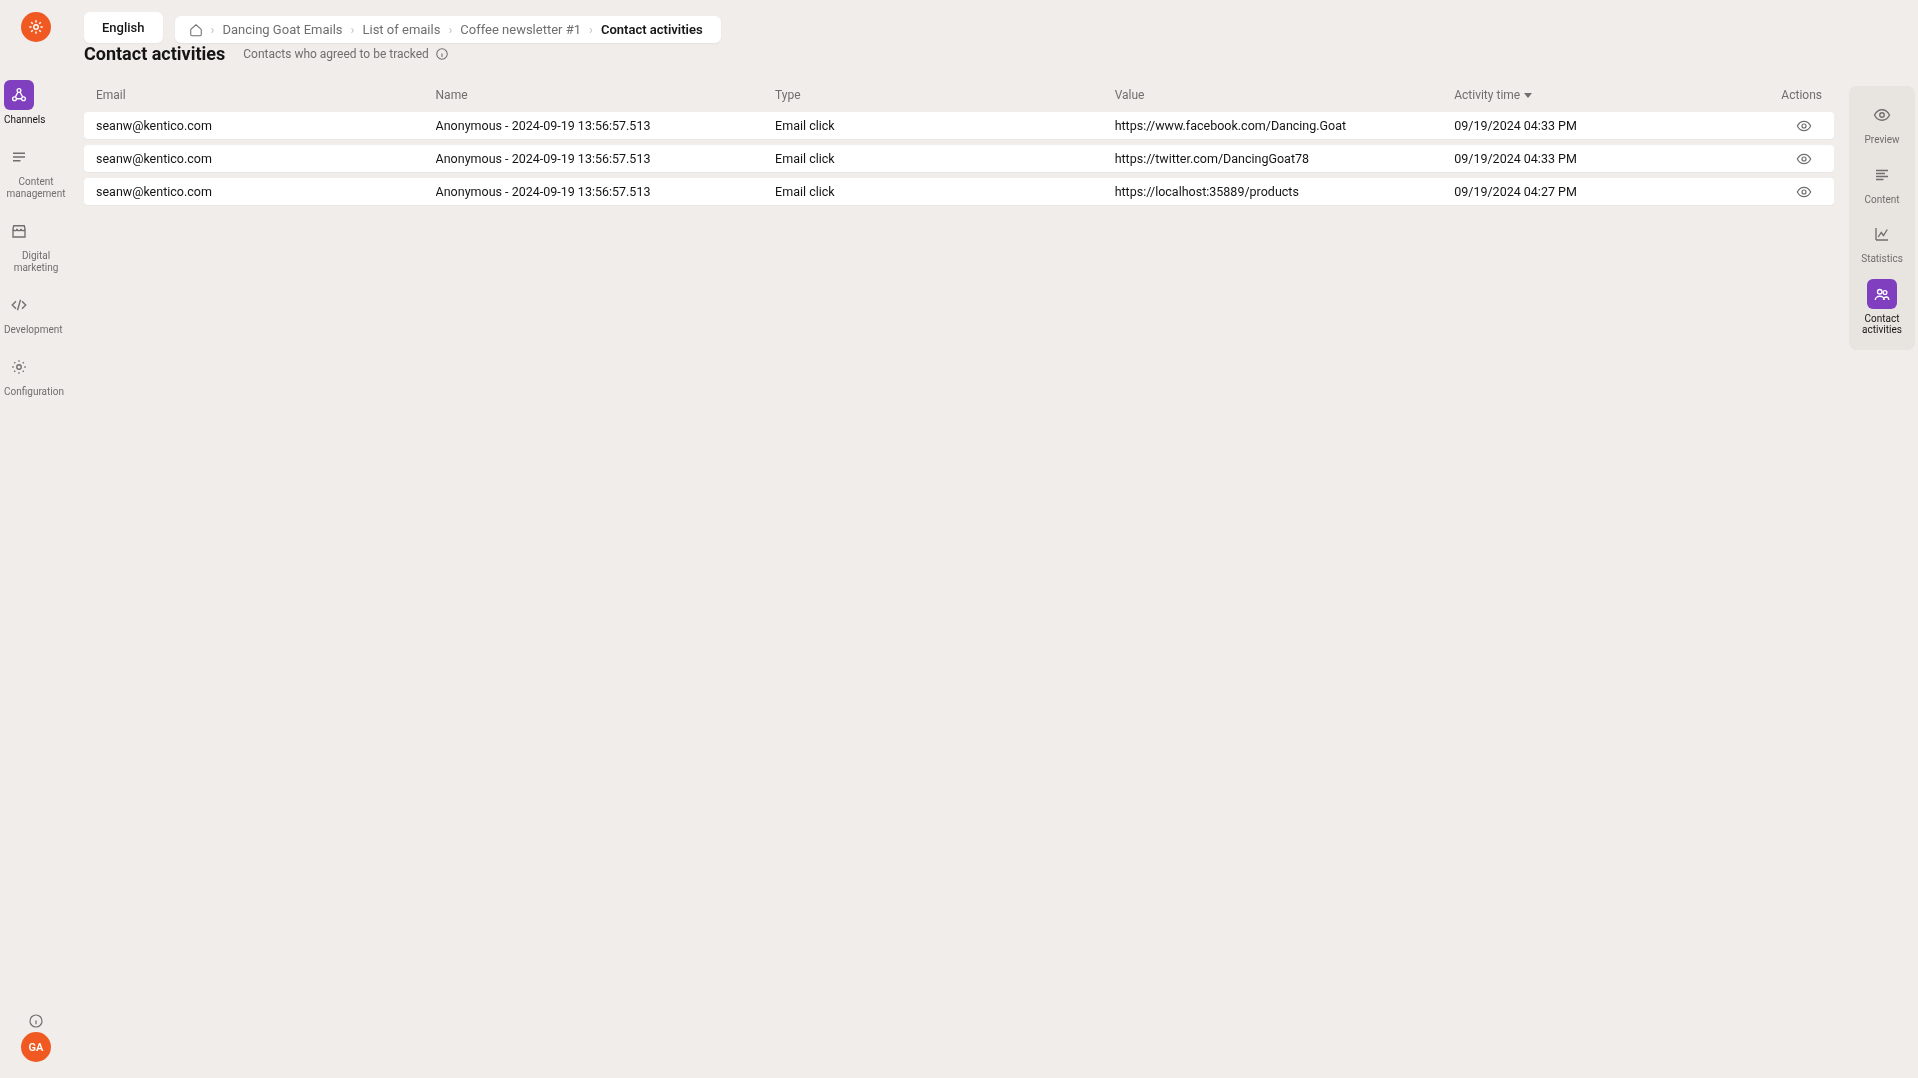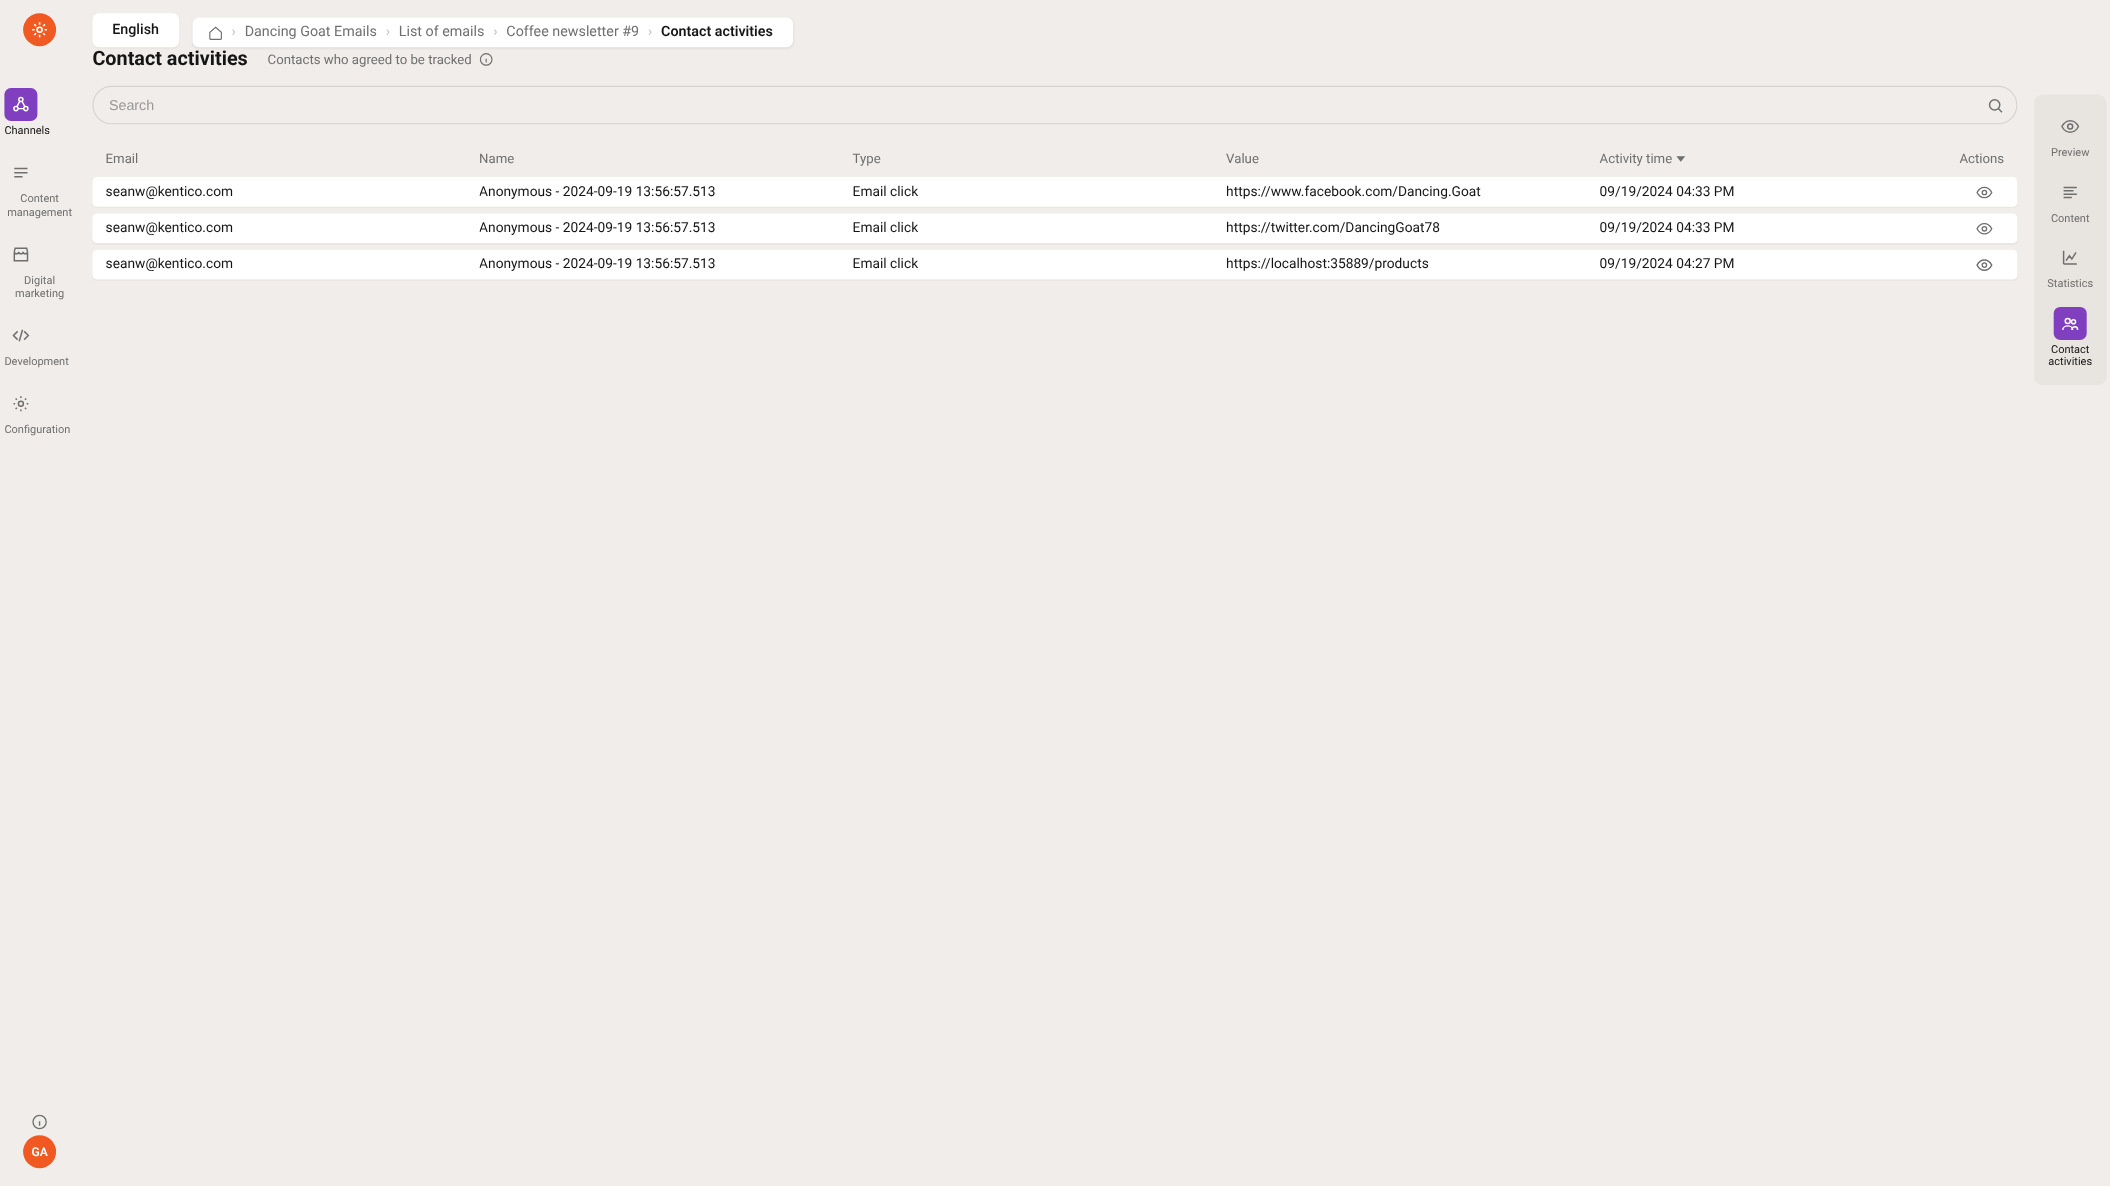--- a/index.html
+++ b/index.html
@@ -225,46 +225,37 @@
         <span class="bc-home">
           <svg width="14" height="14" viewBox="0 0 24 24" stroke="#6f6f6f" stroke-width="1.8" fill="none">
               <path d="M3 11l9-8 9 8v9a2 2 0 01-2 2H5a2 2 0 01-2-2z"></path>
             </svg>
         </span>
         <span class="bc-sep">›</span>
         <span class="bc-link">Dancing Goat Emails</span>
         <span class="bc-sep">›</span>
         <span class="bc-link">List of emails</span>
         <span class="bc-sep">›</span>
-        <span class="bc-link">Coffee newsletter #9</span>
+        <span class="bc-link">Coffee newsletter #1</span>
         <span class="bc-sep">›</span>
         <span class="bc-current">Contact activities</span>
       </div>
     </div>
 
     <div class="title-row">
       <h1 class="page-title">Contact activities</h1>
       <div class="subtitle">
         <span>Contacts who agreed to be tracked</span>
         <svg viewBox="0 0 24 24" stroke="#6f6f6f" stroke-width="1.8" fill="none">
             <circle cx="12" cy="12" r="9"></circle>
             <path d="M12 8h.01M11 12h1v5"></path>
           </svg>
       </div>
     </div>
 
-    <div class="search-wrap">
-      <input class="search" type="text" placeholder="Search" style="">
-      <button class="search-btn">
-        <svg width="16" height="16" viewBox="0 0 24 24" stroke="#6f6f6f" stroke-width="2" fill="none">
-            <circle cx="11" cy="11" r="7"></circle>
-            <path d="M21 21l-5-5"></path>
-          </svg>
-      </button>
-    </div>
 
     <div class="table">
       <div class="thead">
         <div class="th">Email</div>
         <div class="th">Name</div>
         <div class="th">Type</div>
         <div class="th">Value</div>
         <div class="th sortable">
           <span>Activity time</span>
           <span class="sort-caret"></span>

